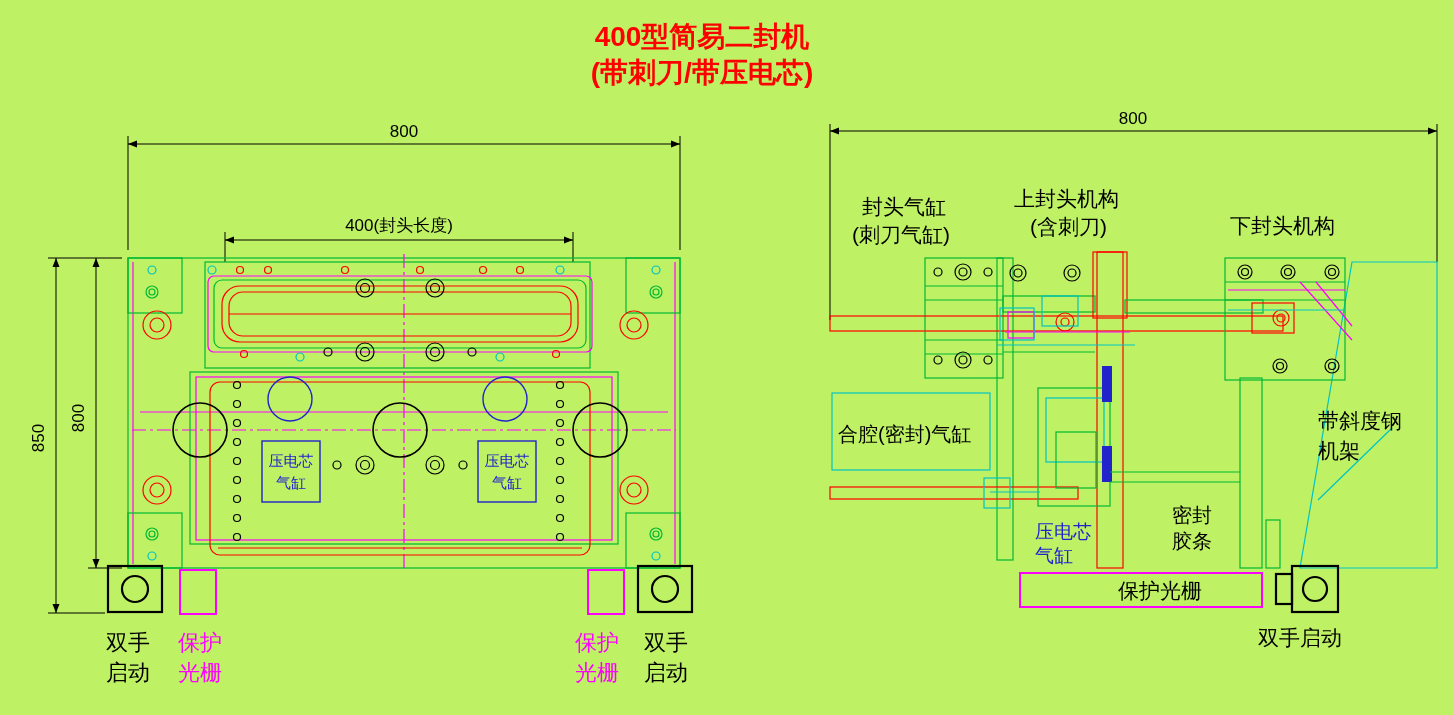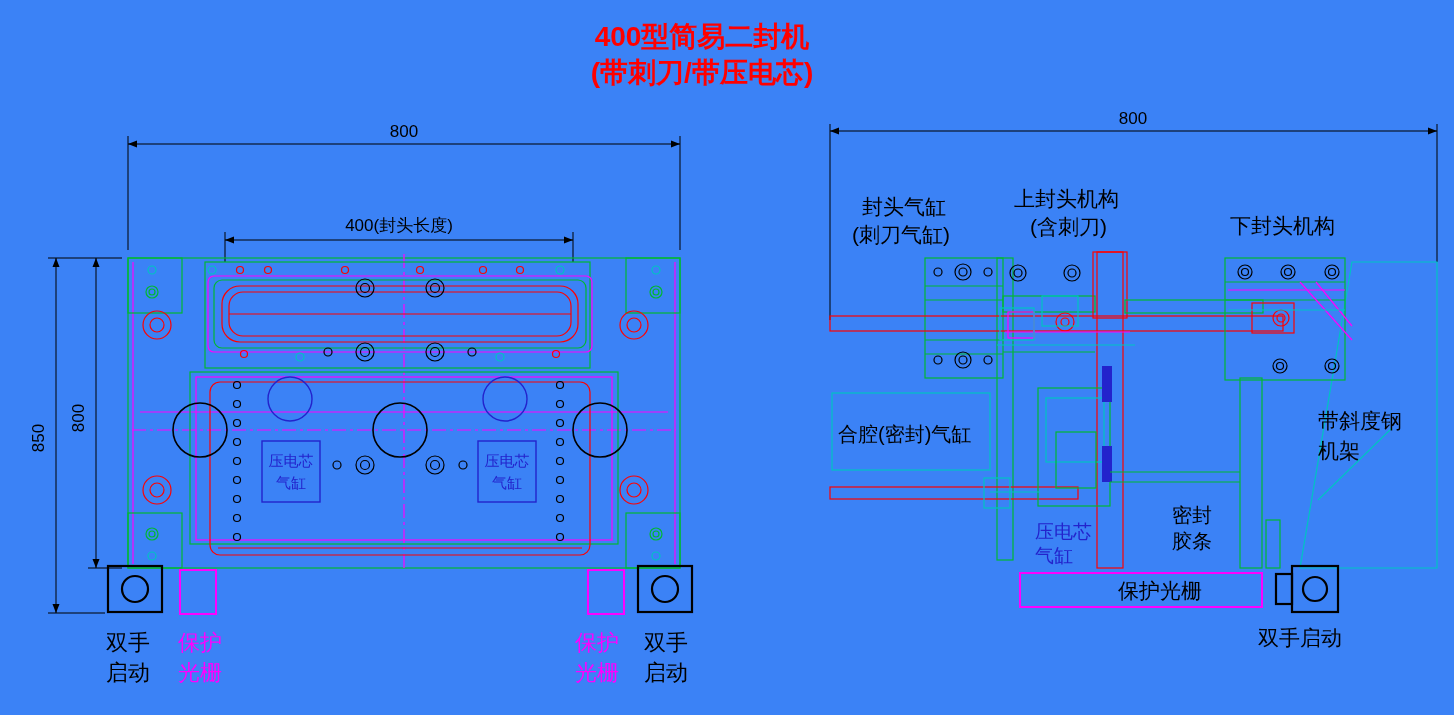--- a/index.html
+++ b/index.html
@@ -1,16 +1,16 @@
 <!DOCTYPE html>
 <html style="--c-red: #ff0000; --c-green: #00b832; --c-magenta: #ff00ff; --c-cyan: #00c3c3; --c-blue: #2323cc; --c-black: #000000;"><head>
 <meta charset="utf-8">
 <style>
   html,body{margin:0;padding:0;background:#fff;}
-  .canvas{position:relative;width:1454px;height:715px;background:#3b82f6;overflow:hidden;}
+  .canvas{position:relative;width:1454px;height:715px;background:#bef264;overflow:hidden;}
   svg{display:block;}
   text{font-family:"Liberation Sans","DejaVu Sans",sans-serif;fill:#000;}
   .t-title{fill:var(--c-red,#f00);font-size:28px;font-weight:bold;text-anchor:middle;}
   .t-dim{font-size:17px;}
   .t-lbl{font-size:21px;}
   .t-lbl20{font-size:20px;}
   .t-big{font-size:22px;}
   .t-blue15{fill:var(--c-blue,#22c);font-size:15px;text-anchor:middle;}
   .t-blue18{fill:var(--c-blue,#22c);font-size:19px;}
   .t-mag{fill:var(--c-magenta,#f0f);}

